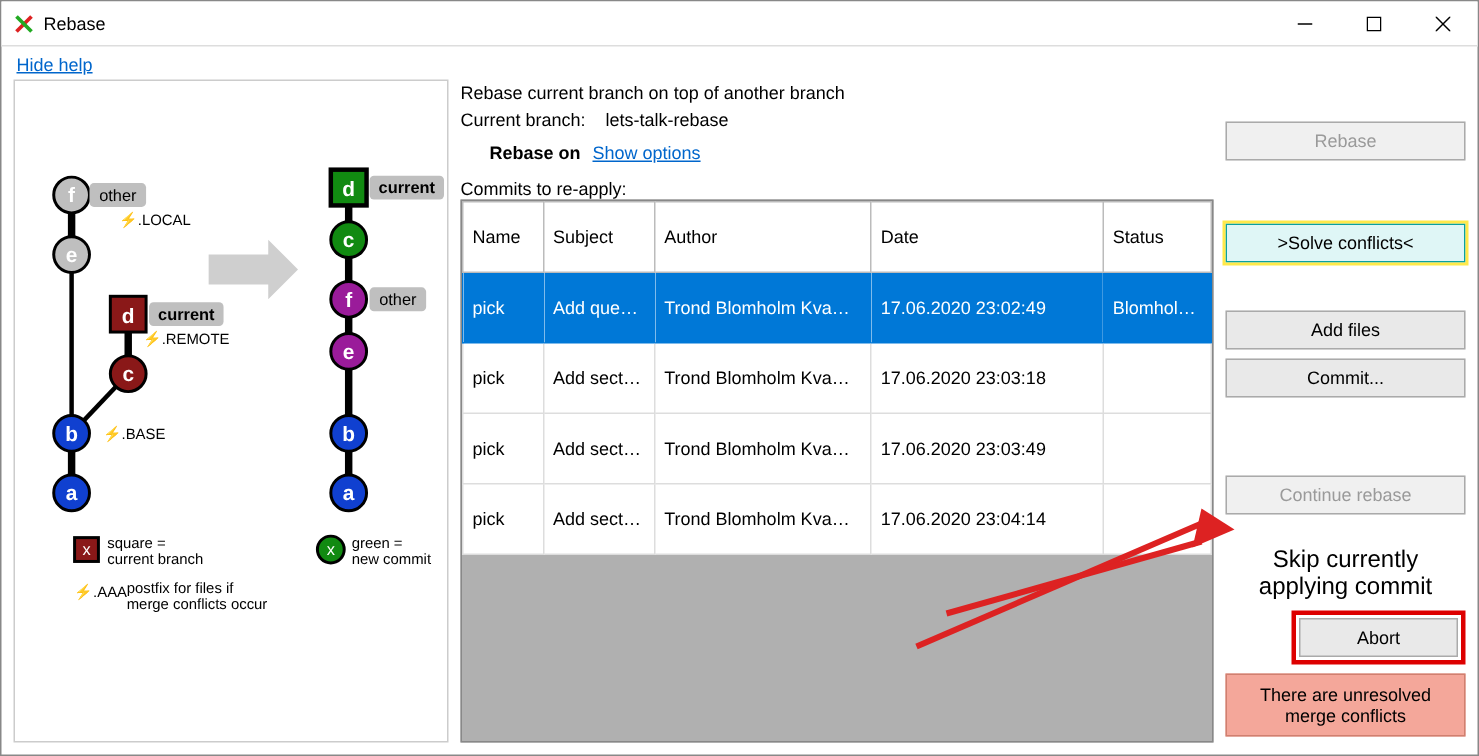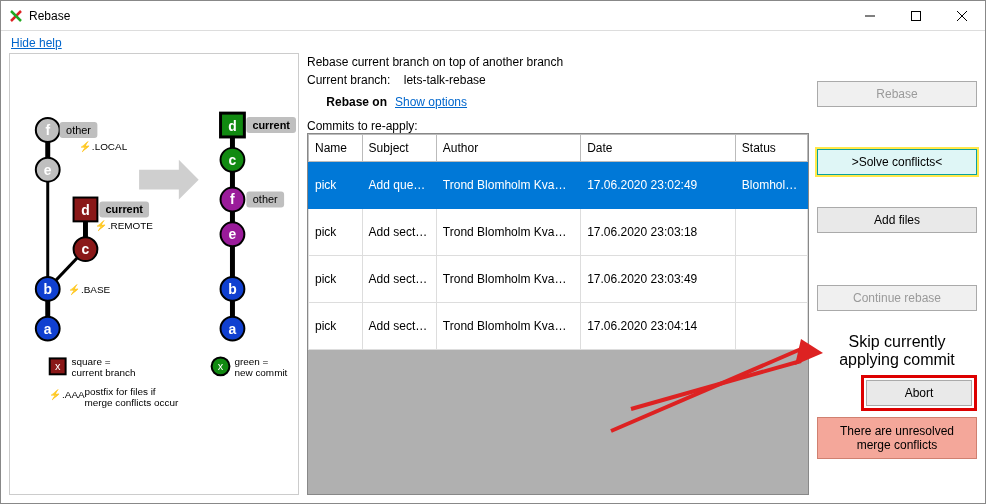--- a/index.html
+++ b/index.html
@@ -22,21 +22,21 @@
   .lbl { display:inline-block; }
   .rebaseon-row { display:flex; align-items:center; gap:8px; margin:6px 0 8px 0; }
   .rebaseon-row .lbl { width:80px; text-align:right;font-weight:bold; }
   .combo { display:flex; align-items:center; border:1px solid #aaa; background:#fff; height:22px; }
   .combo input { border:none; outline:none; height:20px; width:230px; padding:0 4px; color:#777; font-size:12px; }
   .combo .drop { width:18px; height:20px; display:flex; align-items:center; justify-content:center; border-left:1px solid #ccc; color:#555; }
   .linkblue { color:#0066cc; text-decoration:underline; cursor:pointer; }
   .commitslbl { margin-top:2px; }
   .tablewrap { flex:1; border:1px solid #888; background:#b0b0b0; }
   table { border-collapse:collapse; width:100%; background:#fff; table-layout:fixed; }
-  th { background:#fff; border:1px solid #bbb; font-weight:normal; text-align:left; padding:6px 6px; font-size:12px; }
+  th { background:#fff; border:1px solid #bbb; font-weight:normal; text-align:left; padding:16px 6px; font-size:12px; }
   td { border:1px solid #ddd; padding:16px 6px; font-size:12px; white-space:nowrap; overflow:hidden; text-overflow:ellipsis; }
   tr.sel td { background:#0078d7; color:#fff; border-color:#0078d7; }
   tbody { background:#fff; }
   .btn { border:1px solid #aaa; background:#e9e9e9; text-align:center; padding:5px 4px; font-size:12px; cursor:pointer; }
   .btn.disabled { color:#9a9a9a; background:#f0f0f0; cursor:default; }
   .btn.solve { border:1px solid #0aa0a0; background:#dff6f6; outline:2px solid #ffe94a; outline-offset:0; }
   .abort-hl { border:3px solid #d00; padding:2px;margin-left:44px; }
   .errbox { background:#f4a79a; border:1px solid #d08070; text-align:center; padding:6px 4px; font-size:12px; }
   .skiplbl { font-size:16px; text-align:center; }
   .gapstretch { height:40px; }
@@ -224,20 +224,21 @@
           </table>
         </div>
       </div>
 
       <div class="rightpanel">
         <div class="btn disabled">Rebase</div>
         <div style="height:30px"></div>
         <div class="btn solve">&gt;Solve conflicts&lt;</div>
         <div style="height:20px"></div>
         <div class="btn">Add files</div>
+        <div class="btn">Commit...</div>
         <div class="gapstretch"></div>
         <div class="btn disabled">Continue rebase</div>
         <div style="height:10px"></div>
         <div class="skiplbl">Skip currently applying commit</div>
         <div class="abort-hl">
           <div class="btn">Abort</div>
         </div>
         <div class="errbox">There are unresolved merge conflicts</div>
       </div>
     </div>

